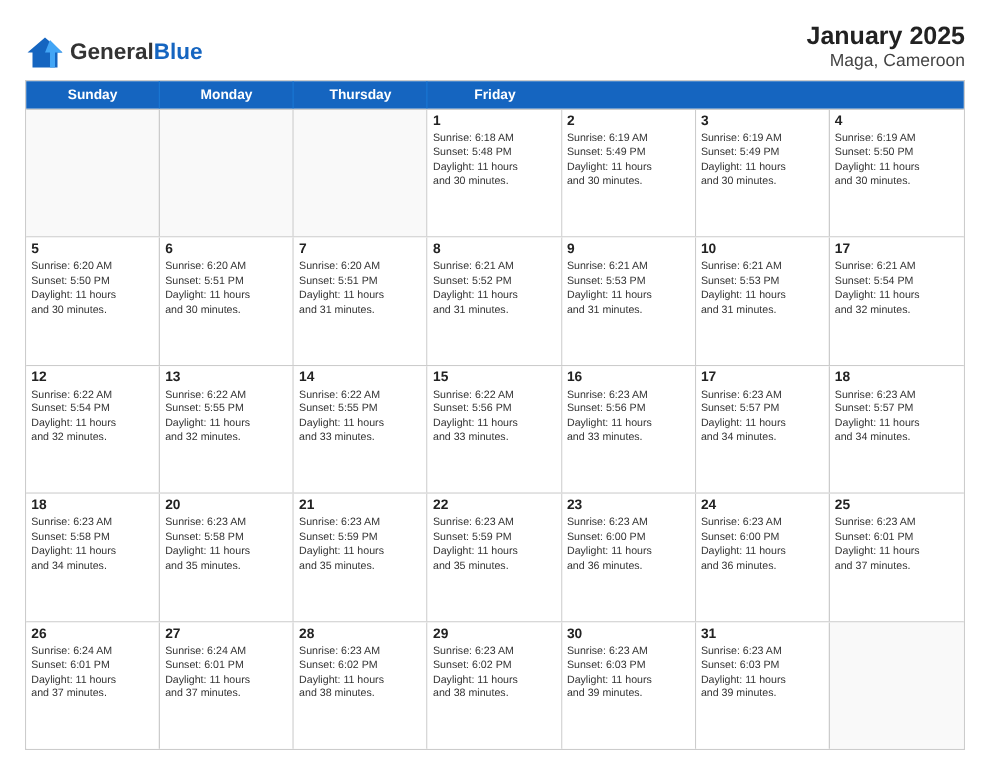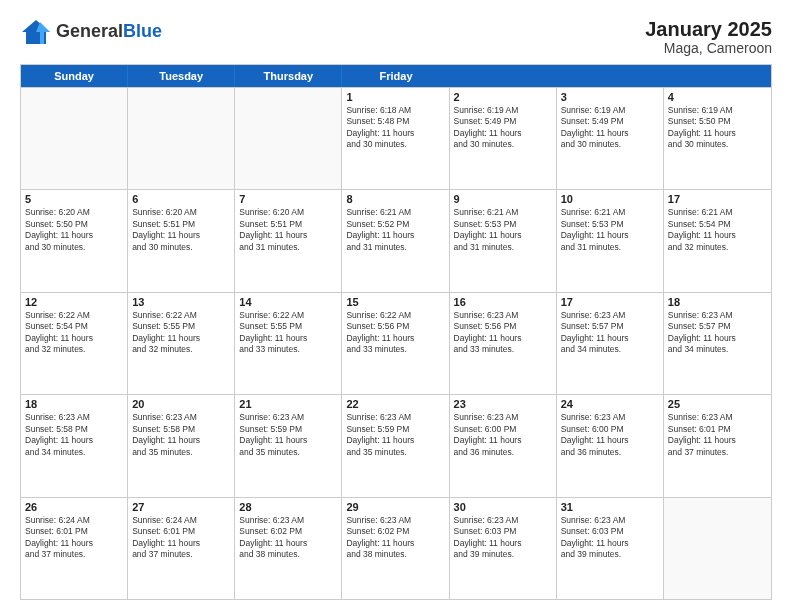--- a/index.html
+++ b/index.html
@@ -13,21 +13,21 @@
     .page {
       width: 792px;
       height: 612px;
       padding: 18px 20px 12px 20px;
       display: flex;
       flex-direction: column;
     }
     .header {
       display: flex;
       justify-content: space-between;
-      align-items: flex-start;
+      align-items: flex-end;
       margin-bottom: 8px;
     }
     .logo {
       display: flex;
       align-items: center;
       gap: 4px;
     }
     .logo-text {
       font-size: 18px;
       font-weight: bold;
@@ -122,21 +122,21 @@
     </div>
     <div class="title-area">
       <div class="month-title">January 2025</div>
       <div class="location">Maga, Cameroon</div>
     </div>
   </div>
 
   <div class="calendar">
     <div class="cal-header">
     <div class="cal-header-cell">Sunday</div>
-        <div class="cal-header-cell">Tuesday</div>
+        <div class="cal-header-cell">Monday</div>
         <div class="cal-header-cell">Thursday</div>
         <div class="cal-header-cell">Friday</div>
       </div>
     <div class="cal-body">
     <div class="cal-row">
           <div class="cal-cell empty"></div>
           <div class="cal-cell empty"></div>
           <div class="cal-cell empty"></div>
           <div class="cal-cell">
             <div class="day-num">1</div>

